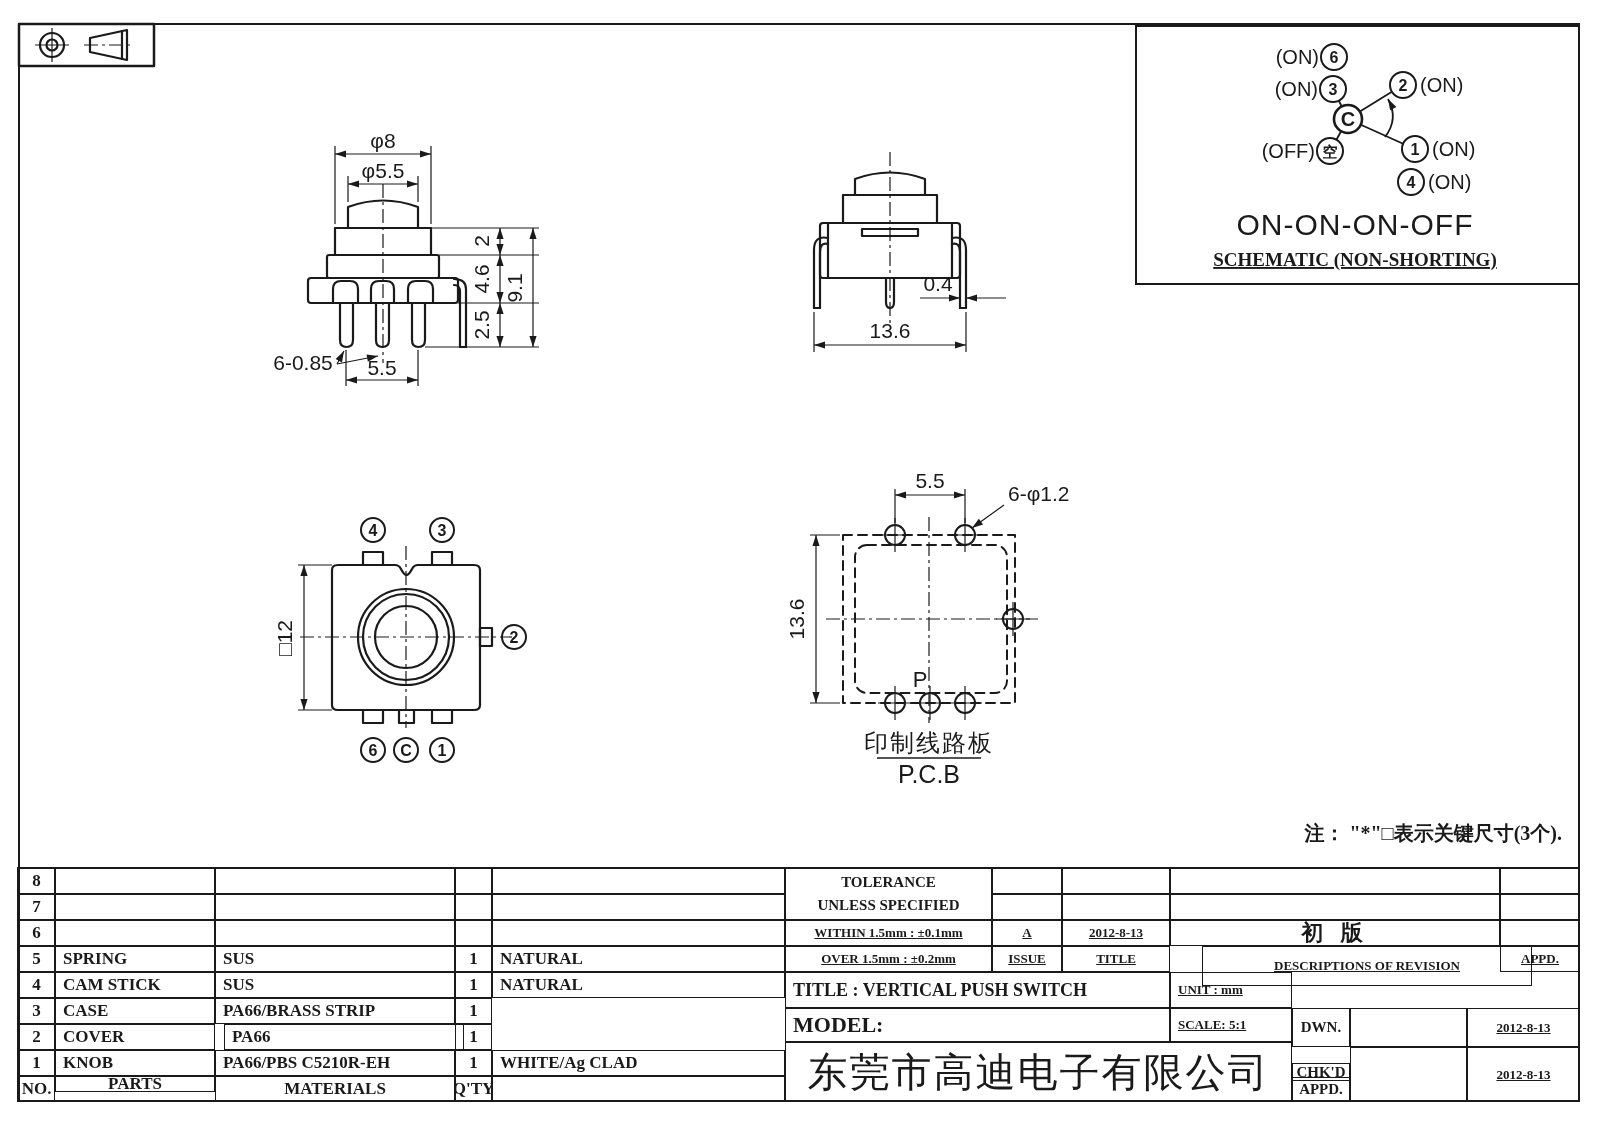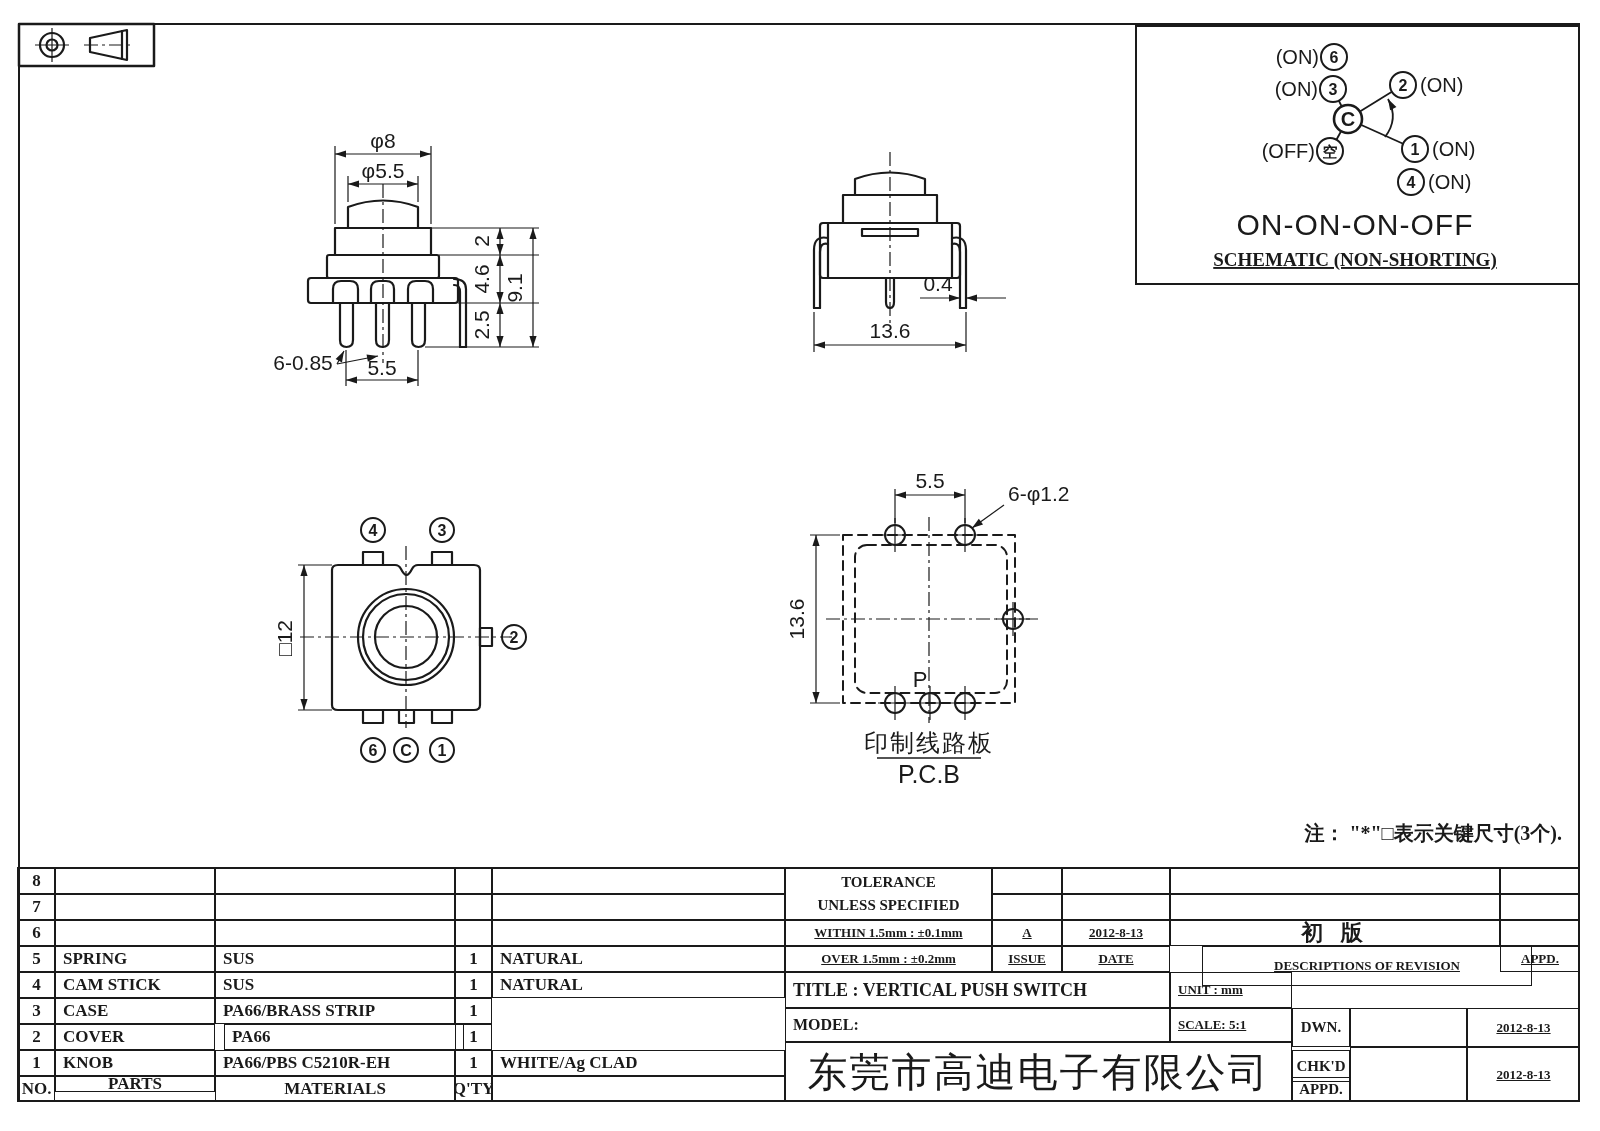--- a/index.html
+++ b/index.html
@@ -295,41 +295,41 @@
     </div>
     <div class="cell" style="left:974px;top:0;width:70px;height:26px"></div>
     <div class="cell" style="left:1044px;top:0;width:108px;height:26px"></div>
     <div class="cell" style="left:974px;top:26px;width:70px;height:26px"></div>
     <div class="cell" style="left:1044px;top:26px;width:108px;height:26px"></div>
     <div class="cell md" style="left:767px;top:52px;width:207px;height:26px">WITHIN 1.5mm : ±0.1mm</div>
     <div class="cell md" style="left:974px;top:52px;width:70px;height:26px">A</div>
     <div class="cell md" style="left:1044px;top:52px;width:108px;height:26px">2012-8-13</div>
     <div class="cell md" style="left:767px;top:78px;width:207px;height:26px">OVER 1.5mm : ±0.2mm</div>
     <div class="cell md" style="left:974px;top:78px;width:70px;height:26px">ISSUE</div>
-    <div class="cell md" style="left:1044px;top:78px;width:108px;height:26px">DATE</div>
+    <div class="cell md" style="left:1044px;top:78px;width:108px;height:26px">TITLE</div>
 
     <div class="cell" style="left:1152px;top:0;width:330px;height:26px"></div>
     <div class="cell" style="left:1482px;top:0;width:80px;height:26px"></div>
     <div class="cell" style="left:1152px;top:26px;width:330px;height:26px"></div>
     <div class="cell" style="left:1482px;top:26px;width:80px;height:26px"></div>
     <div class="cell" style="left:1152px;top:52px;width:330px;height:26px;font-size:22px;letter-spacing:6px">初  版</div>
     <div class="cell" style="left:1482px;top:52px;width:80px;height:26px"></div>
     <div class="cell md" style="left:1184px;top:78px;width:330px;height:40px">DESCRIPTIONS OF REVISION</div>
     <div class="cell md" style="left:1482px;top:78px;width:80px;height:26px">APPD.</div>
 
     <div class="cell al" style="left:767px;top:104px;width:385px;height:36px;font-size:18px">TITLE :  VERTICAL PUSH SWITCH</div>
     <div class="cell al md" style="left:1152px;top:104px;width:122px;height:36px">UNIT :  mm</div>
-    <div class="cell al" style="left:767px;top:140px;width:385px;height:34px;font-size:16px">MODEL:</div>
+    <div class="cell al" style="left:767px;top:140px;width:385px;height:34px;font-size:22px">MODEL:</div>
     <div class="cell al md" style="left:1152px;top:140px;width:122px;height:34px">SCALE:  5:1</div>
     <div class="cell company" style="left:767px;top:174px;width:507px;height:60px">东莞市高迪电子有限公司</div>
 
     <div class="cell sm" style="left:1274px;top:140px;width:58px;height:39px">DWN.</div>
     <div class="cell" style="left:1332px;top:140px;width:117px;height:39px"></div>
     <div class="cell md" style="left:1449px;top:140px;width:113px;height:39px">2012-8-13</div>
-    <div class="cell sm" style="left:1274px;top:182px;width:58px;height:32px">CHK'D</div>
+    <div class="cell sm" style="left:1274px;top:195px;width:58px;height:18px">CHK'D</div>
     <div class="cell sm" style="left:1274px;top:209px;width:58px;height:25px">APPD.</div>
     <div class="cell" style="left:1332px;top:179px;width:117px;height:55px"></div>
     <div class="cell md" style="left:1449px;top:179px;width:113px;height:55px">2012-8-13</div>
 
     <div class="abs" style="left:-1px;top:-1px;width:1563px;height:235px;border:2.5px solid #1a1a1a;box-sizing:border-box;pointer-events:none"></div>
   </div>
 
 </div>
 
 </body></html>

